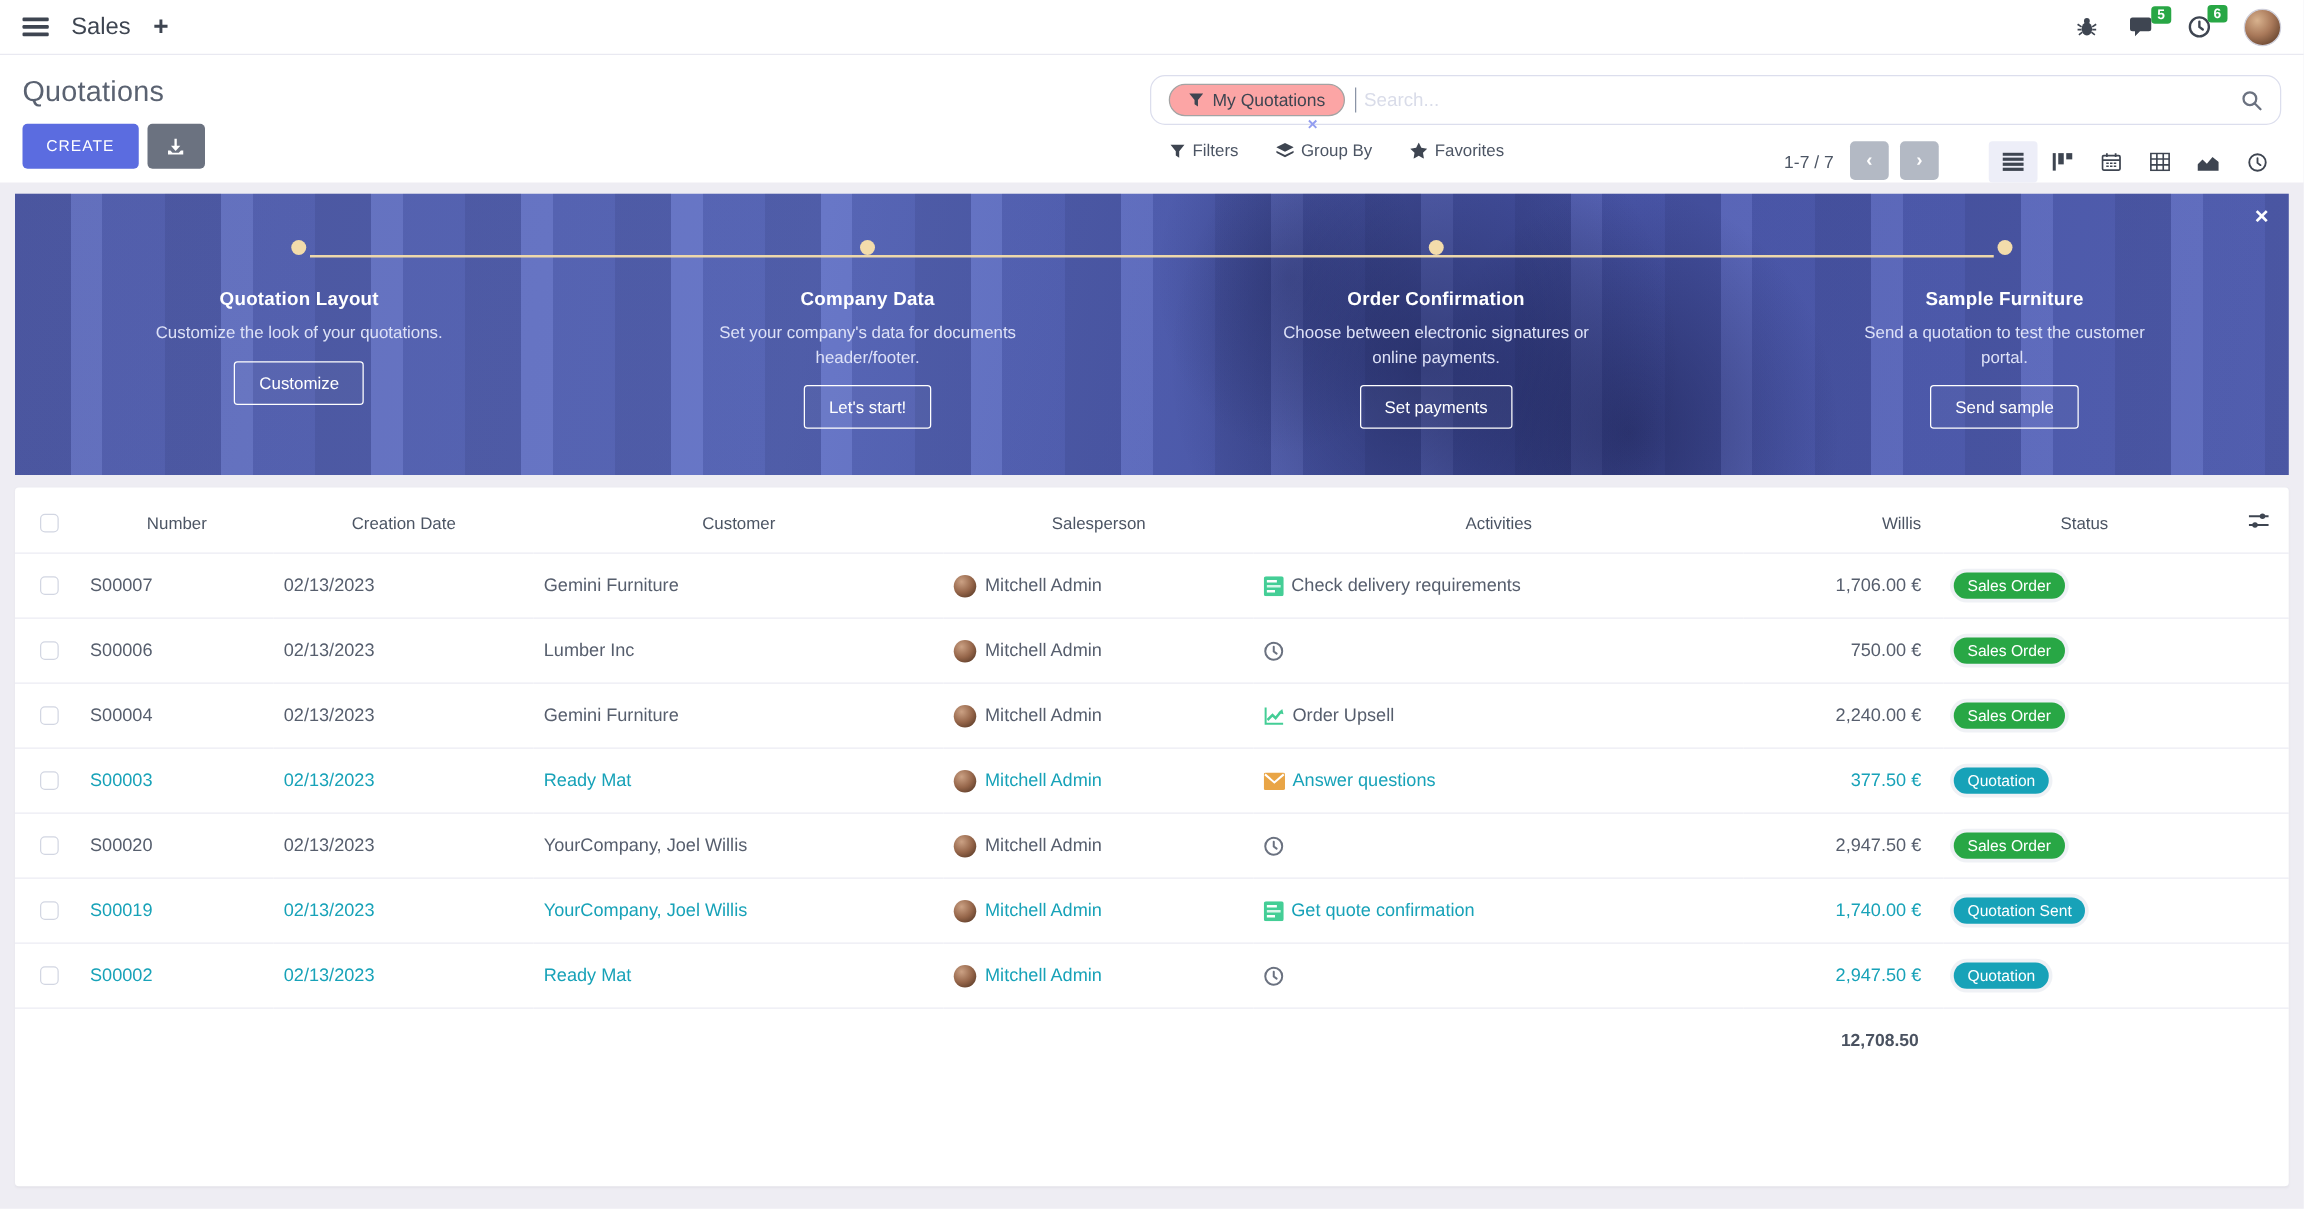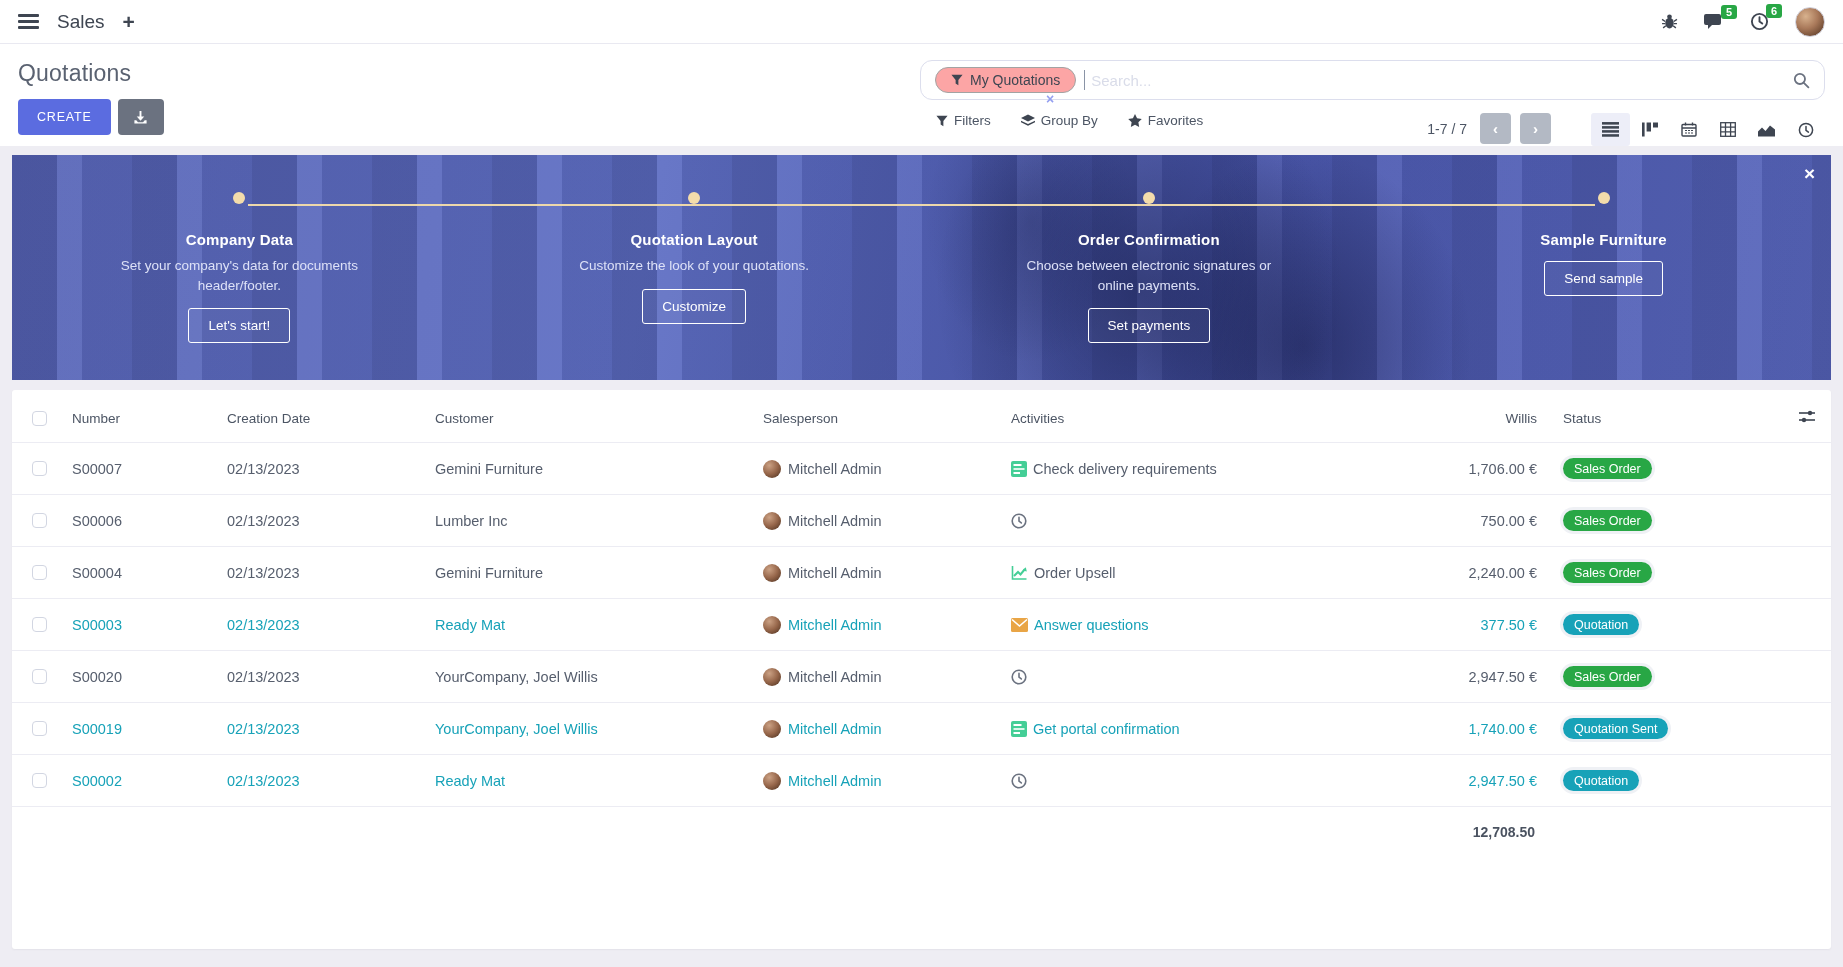--- a/index.html
+++ b/index.html
@@ -73,21 +73,21 @@
   .step-desc { font-size:13.5px; color:#dde1f7; width:250px; margin:8px auto 0; line-height:1.45; }
   .step-btn { margin-top:13px; background:rgba(255,255,255,.03); border:1px solid #fff; border-radius:3px;
               color:#fff; font-size:13.5px; padding:9px 19px; cursor:pointer; }
   
   .table-card { margin:10px 12px 0; background:#fff; border-radius:3px; padding-bottom:92px;
                 box-shadow:0 1px 2px rgba(60,60,90,.06); }
   table { width:100%; border-collapse:collapse; table-layout:fixed; }
   col.c-check{width:52px;} col.c-num{width:155px;} col.c-date{width:208px;} col.c-cust{width:328px;}
   col.c-sales{width:248px;} col.c-act{width:392px;} col.c-total{width:160px;} col.c-status{width:225px;}
   col.c-gear{width:auto;}
-  thead th { text-align:left; font-size:13.5px; font-weight:500; color:#4c5564;
+  thead th { text-align:center; font-size:13.5px; font-weight:500; color:#4c5564;
              padding:20px 8px 15px; }
   thead th.th-total { text-align:right; padding-right:18px; }
   thead th.th-gear { text-align:right; padding-right:16px; }
   tbody tr { border-top:1px solid #ececf3; cursor:pointer; }
   td { padding:15px 8px; font-size:14.5px; color:#565e6d; white-space:nowrap; overflow:hidden; }
   td.cell-total { text-align:right; padding-right:18px; }
   tr.hl td, tr.hl .name { color:#17a2b8; }
   .checkbox { width:15px; height:15px; border:1px solid #d2d6e2; border-radius:4px; background:#fff; margin-left:12px; cursor:pointer; }
   thead .checkbox { margin-left:12px; }
   .sp { display:flex; align-items:center; gap:7px; }
@@ -242,39 +242,40 @@
     </div>
   </div>
 </section>
 
 <section class="banner">
   <span class="banner-close">×</span>
   <div class="timeline"></div>
   <div class="steps">
     <div class="step">
       <div class="step-dot"></div>
+      <div class="step-title">Quotation Layout</div>
+      <div class="step-desc">Customize the look of your quotations.</div>
+      <button class="step-btn">Customize</button>
+    </div>
+    <div class="step">
+      <div class="step-dot"></div>
       <div class="step-title">Company Data</div>
       <div class="step-desc">Set your company's data for documents header/footer.</div>
       <button class="step-btn">Let's start!</button>
-    </div>
-    <div class="step">
-      <div class="step-dot"></div>
-      <div class="step-title">Quotation Layout</div>
-      <div class="step-desc">Customize the look of your quotations.</div>
-      <button class="step-btn">Customize</button>
     </div>
     <div class="step">
       <div class="step-dot"></div>
       <div class="step-title">Order Confirmation</div>
       <div class="step-desc">Choose between electronic signatures or online payments.</div>
       <button class="step-btn">Set payments</button>
     </div>
     <div class="step">
       <div class="step-dot"></div>
       <div class="step-title">Sample Furniture</div>
+      <div class="step-desc">Send a quotation to test the customer portal.</div>
       <button class="step-btn">Send sample</button>
     </div>
   </div>
 </section>
 
 <section class="table-card">
   <table>
     <colgroup>
       <col class="c-check">
         <col class="c-num">
@@ -458,21 +459,21 @@
             </span>
           </td>
           <td>
             <span class="act">
               <svg width="16" height="16" viewBox="0 0 16 16">
                 <rect width="16" height="16" rx="2" fill="#44ce96"></rect>
                 <rect x="2.5" y="3" width="8" height="2" fill="#fff"></rect>
                 <rect x="2.5" y="7" width="11" height="2" fill="#d8f7ea"></rect>
                 <rect x="2.5" y="11" width="6.5" height="2" fill="#fff"></rect>
               </svg>
-              <span>Get portal confirmation</span>
+              <span>Get quote confirmation</span>
             </span>
           </td>
           <td class="cell-total">1,740.00 €</td>
           <td><span class="badge badge-info">Quotation Sent</span></td>
           <td></td>
         </tr>
         <tr class="hl">
           <td>
             <div class="checkbox"></div>
           </td>

